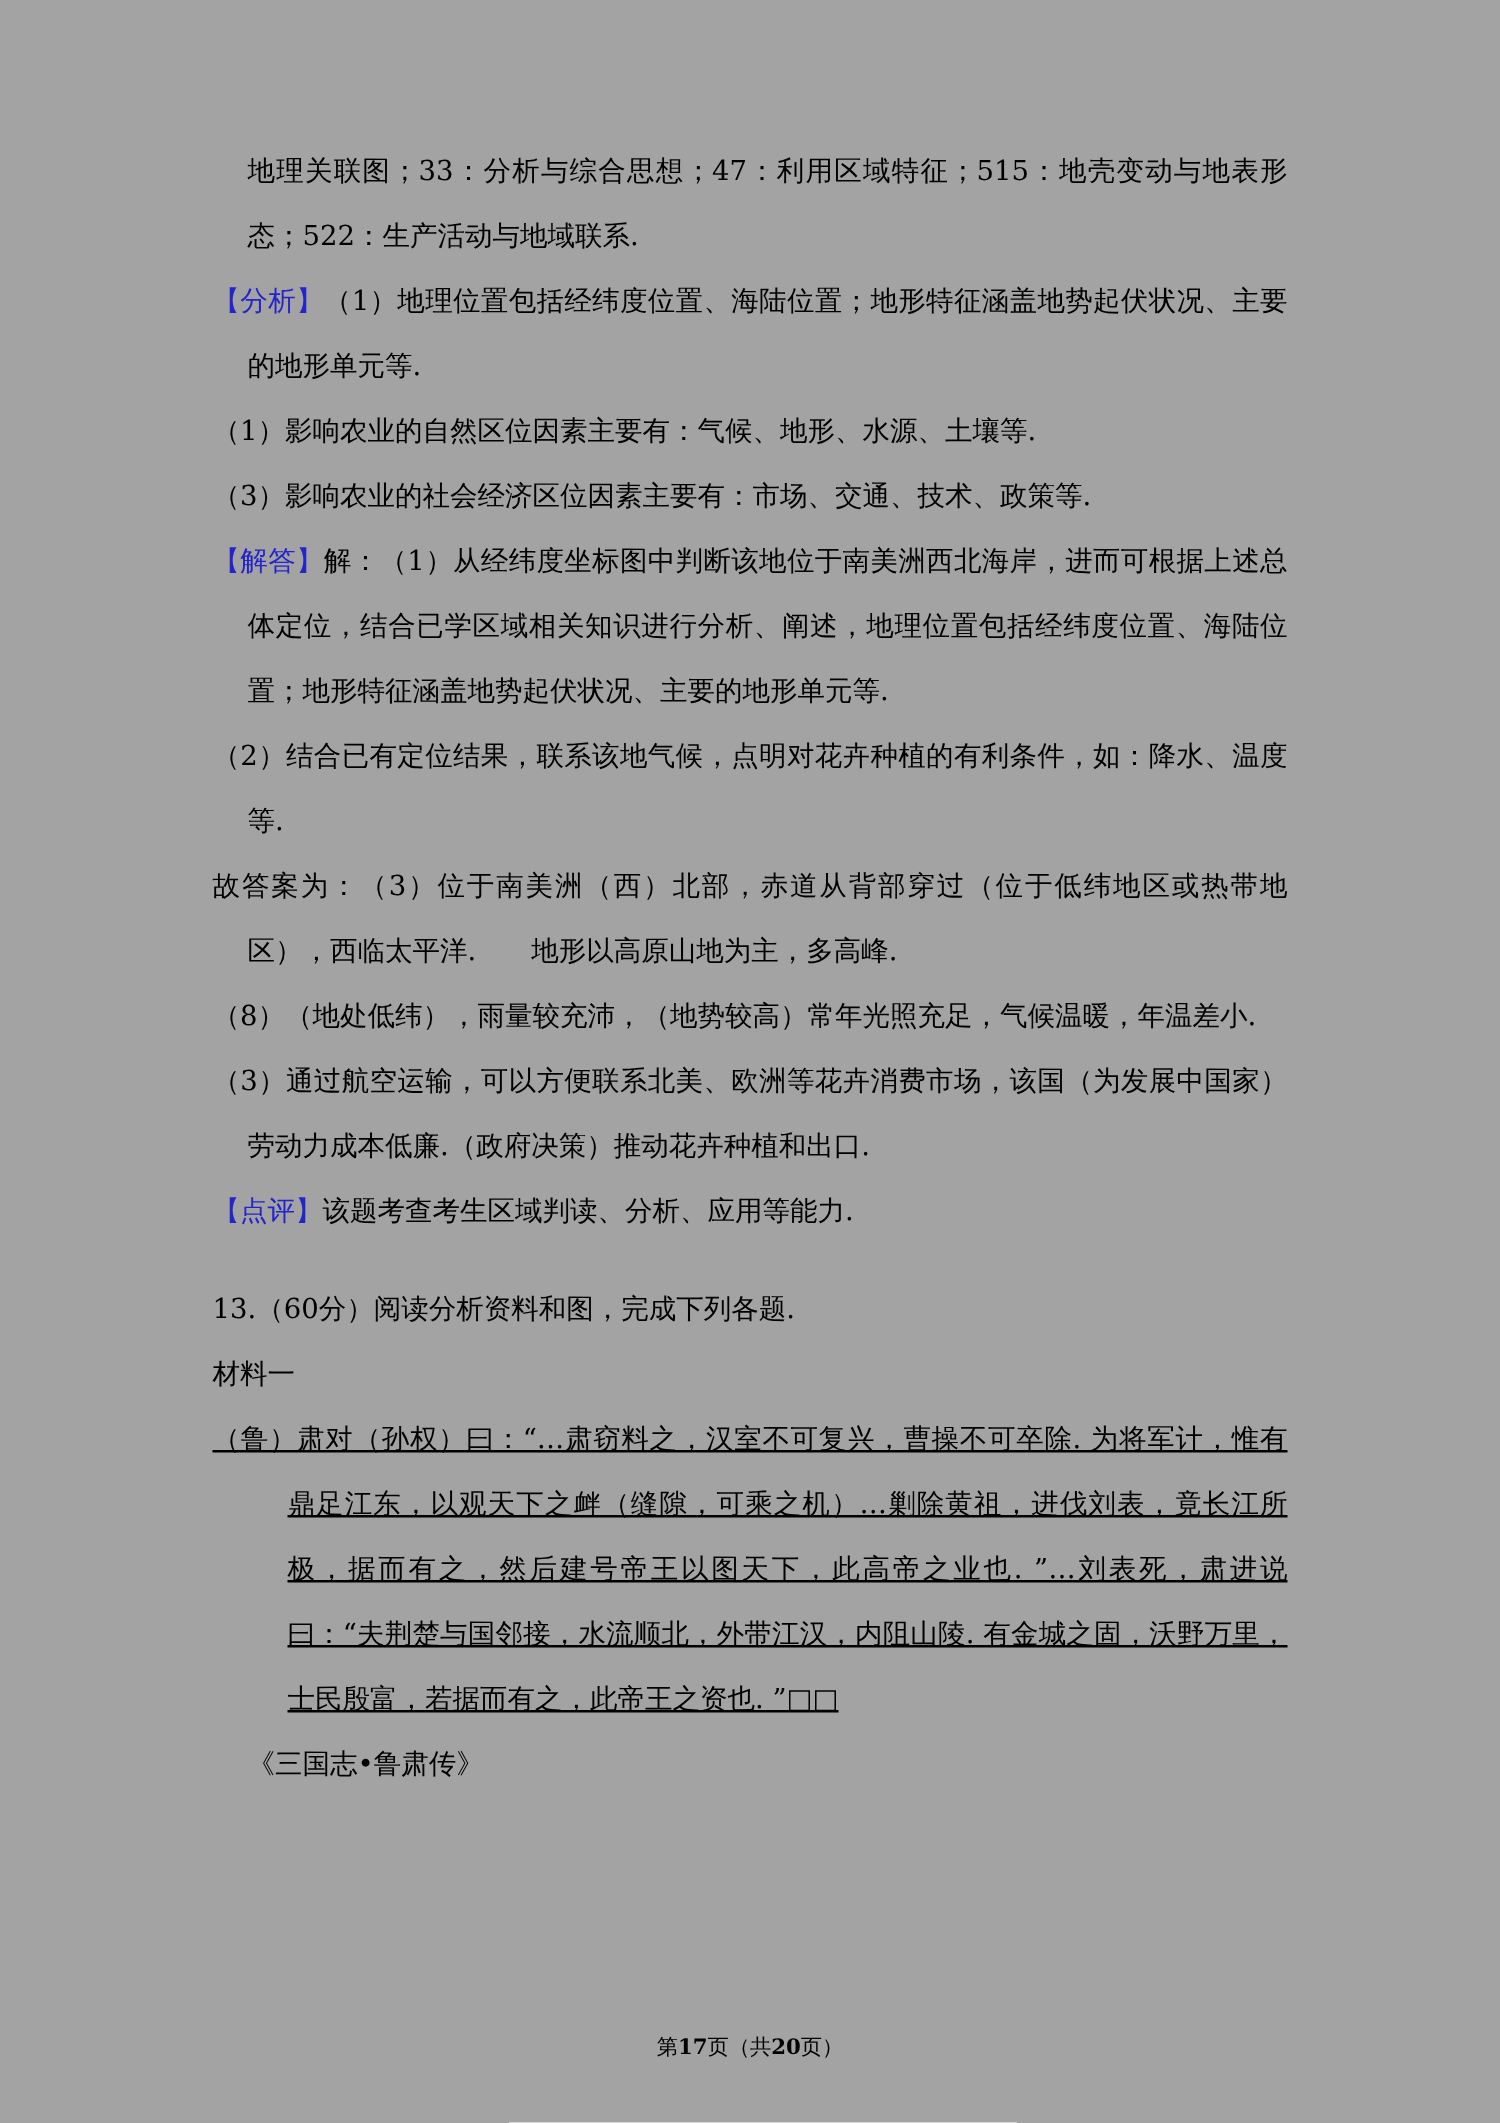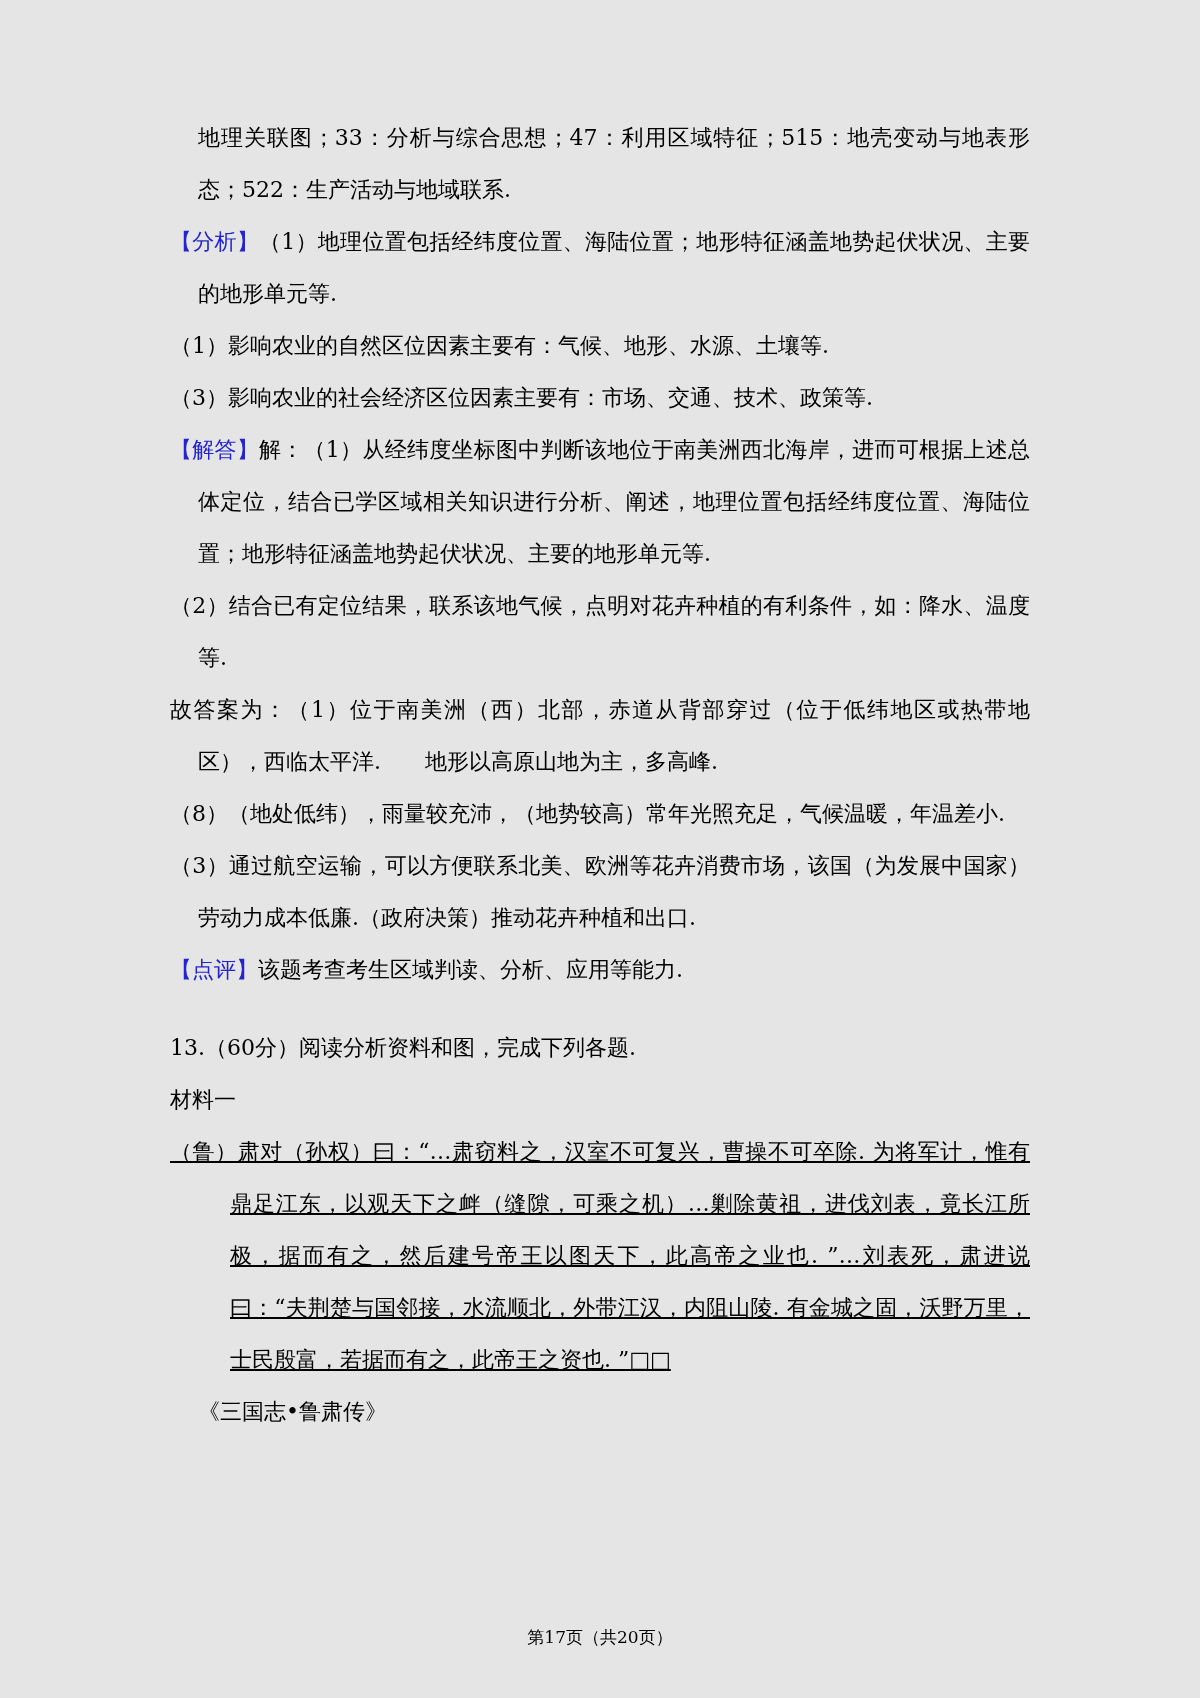--- a/index.html
+++ b/index.html
@@ -1,21 +1,21 @@
 <!DOCTYPE html>
 <html style="--accent: #2424cc;"><head>
 <meta charset="utf-8">
 <style>
   :root { --accent: #2424cc; }
   html, body { margin: 0; padding: 0; background: #ffffff; }
   .page {
     position: relative;
     width: 1200px;
     height: 1698px;
-    background: #e5e5e5;
+    background: #a3a3a3;
     overflow: hidden;
     font-family: "DejaVu Serif", "Liberation Serif", serif;
     color: #000000;
   }
   .content {
     position: absolute;
     left: 170px;
     right: 170px;
     top: 112px;
     font-size: 22px;
@@ -29,42 +29,42 @@
   .gap { height: 26px; }
   .footer {
     position: absolute;
     left: 0;
     right: 0;
     top: 1626px;
     text-align: center;
     font-size: 17px;
     color: #000000;
   }
-  .footer b { font-weight: normal; }
+  .footer b { font-weight: bold; }
 </style>
 </head>
 <body>
 
 <div class="page">
   <div class="content">
 
     <p class="para p-indent"><span>地理关联图；33：分析与综合思想；47：利用区域特征；515：地壳变动与地表形态；522：生产活动与地域联系.</span></p>
 
     <p class="para p-hang"><span class="label">【分析】</span><span>（1）地理位置包括经纬度位置、海陆位置；地形特征涵盖地势起伏状况、主要的地形单元等.</span></p>
 
     <p class="para p-hang"><span>（1）影响农业的自然区位因素主要有：气候、地形、水源、土壤等.</span></p>
 
     <p class="para p-hang"><span>（3）影响农业的社会经济区位因素主要有：市场、交通、技术、政策等.</span></p>
 
     <p class="para p-hang"><span class="label">【解答】</span><span>解：（1）从经纬度坐标图中判断该地位于南美洲西北海岸，进而可根据上述总体定位，结合已学区域相关知识进行分析、阐述，地理位置包括经纬度位置、海陆位置；地形特征涵盖地势起伏状况、主要的地形单元等.</span></p>
 
     <p class="para p-hang"><span>（2）结合已有定位结果，联系该地气候，点明对花卉种植的有利条件，如：降水、温度等.</span></p>
 
 
-    <p class="para p-hang"><span>故答案为：（1）位于南美洲（西）北部，赤道从背部穿过（位于低纬地区或热带地区），西临太平洋.　　地形以高原山地为主，多高峰.</span></p>
+    <p class="para p-hang"><span>故答案为：（3）位于南美洲（西）北部，赤道从背部穿过（位于低纬地区或热带地区），西临太平洋.　　地形以高原山地为主，多高峰.</span></p>
 
     <p class="para p-hang"><span>（8）（地处低纬），雨量较充沛，（地势较高）常年光照充足，气候温暖，年温差小.</span></p>
 
     <p class="para p-hang"><span>（3）通过航空运输，可以方便联系北美、欧洲等花卉消费市场，该国（为发展中国家）劳动力成本低廉.（政府决策）推动花卉种植和出口.</span></p>
 
     <p class="para p-hang"><span class="label">【点评】</span><span>该题考查考生区域判读、分析、应用等能力.</span></p>
 
     <div class="gap"></div>
 
     <p class="para"><span>13.（60分）阅读分析资料和图，完成下列各题.</span></p>

